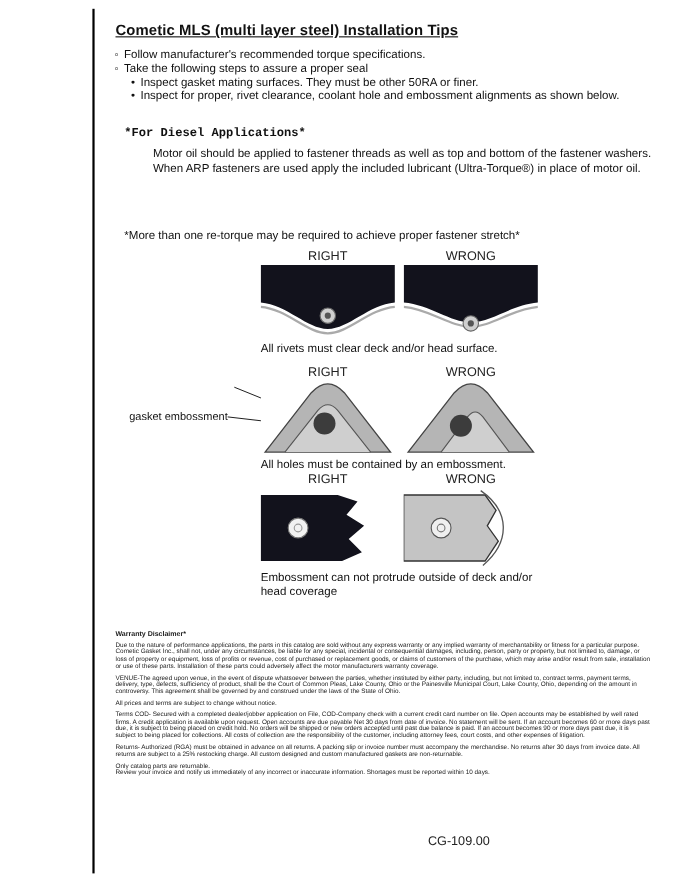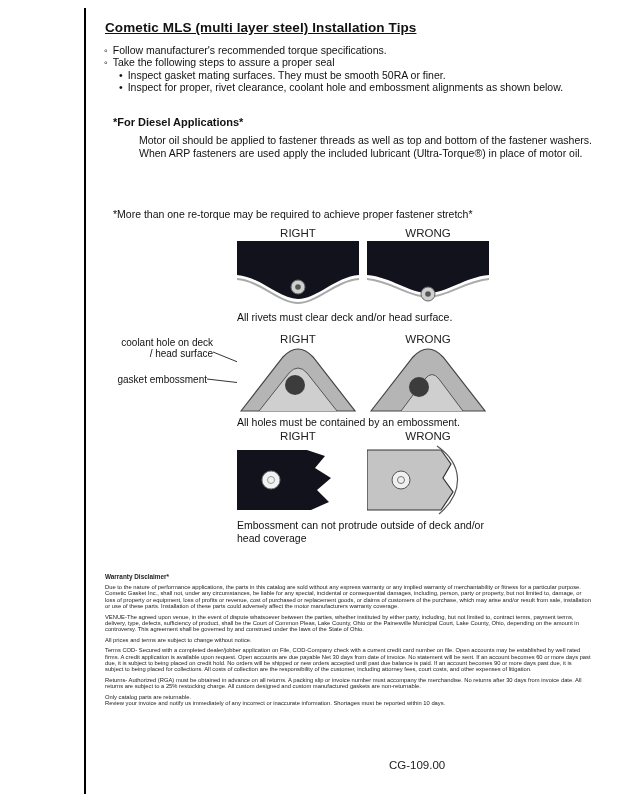--- a/index.html
+++ b/index.html
@@ -18,21 +18,21 @@
     font-size:13.5px; font-weight:bold; text-decoration:underline;
     letter-spacing:0.1px;
   }
 
   .bullets { position:absolute; left:104px; top:44px; font-size:10.5px; }
   .bullet { display:flex; line-height:12.3px; }
   .bullet::before { content:"◦"; margin-right:5px; }
   .bullet.sub { margin-left:15px; }
   .bullet.sub::before { content:"•"; }
 
-  .h2 { position:absolute; left:113px; top:116px; font-size:11px; font-weight:bold; }
+  .h2 { position:absolute; left:113px; top:116px; font-size:11px; font-weight:bold;font-family:Liberation Mono, monospace; }
   .para { position:absolute; left:113px; width:478px; font-size:10.5px; line-height:13px; }
   .para.p1 { top:134px;margin-left:26px; }
   .para.p2 { top:168px; }
   .para.note { top:208px; }
 
   .diag-header { position:absolute; width:122px; text-align:center; font-size:11.5px; color:#222; }
   .diag { position:absolute; width:122px; }
   .diag svg { display:block; width:122px; }
   .caption { position:absolute; font-size:10.5px; line-height:12.5px; }
 
@@ -56,21 +56,21 @@
   <h1 class="title">Cometic MLS (multi layer steel) Installation Tips</h1>
 
   <div class="bullets">
     <div class="bullet">
         <span>Follow manufacturer's recommended torque specifications.</span>
       </div>
     <div class="bullet">
         <span>Take the following steps to assure a proper seal</span>
       </div>
     <div class="bullet sub">
-        <span>Inspect gasket mating surfaces.  They must be smooth 50RA or finer.</span>
+        <span>Inspect gasket mating surfaces.  They must be other 50RA or finer.</span>
       </div>
     <div class="bullet sub">
         <span>Inspect for proper, rivet clearance, coolant hole and embossment alignments as shown below.</span>
       </div>
   </div>
 
   <div class="h2">*For Diesel Applications*</div>
   <div class="para p1">Motor oil should be applied to fastener threads as well as top and bottom of the fastener washers. When ARP fasteners are used apply the included lubricant (Ultra-Torque®) in place of motor oil.</div>
   <div class="para note">*More than one re-torque may be required to achieve proper fastener stretch*</div>
 
@@ -92,21 +92,20 @@
       <path d="M0,38 C24,40 42,56 61,56 C80,56 98,40 122,38" stroke="#aaaaaa" stroke-width="2" fill="none"></path>
       <circle cx="61" cy="53" r="7" fill="#cfcfcf" stroke="#666666"></circle>
       <circle cx="61" cy="53" r="2.8" fill="#555555"></circle>
     </svg>
   </div>
   <div class="caption" style="left:237px; top:311px; width:260px;">All rivets must clear deck and/or head surface.</div>
 
   <div class="diag-header" style="left:237px; top:333px;">RIGHT</div>
   <div class="diag-header" style="left:367px; top:333px;">WRONG</div>
 
-  <div class="lbl1">coolant hole on deck / head surface</div>
   <div class="lbl2">gasket embossment</div>
   <svg class="pointers" viewBox="0 0 100 60">
     <line x1="7" y1="12" x2="86" y2="44" stroke="#000" stroke-width="0.8"></line>
     <line x1="1" y1="39" x2="70" y2="47" stroke="#000" stroke-width="0.8"></line>
   </svg>
 
   <div class="diag" style="left:237px; top:347px;">
     <svg viewBox="0 0 122 66" width="122" height="66">
       <rect width="122" height="66" fill="#ffffff"></rect>
       <path d="M4,64 L46,10 Q61,-6 76,10 L118,64 Z" fill="#b5b5b5" stroke="#444444" stroke-width="1.2"></path>

